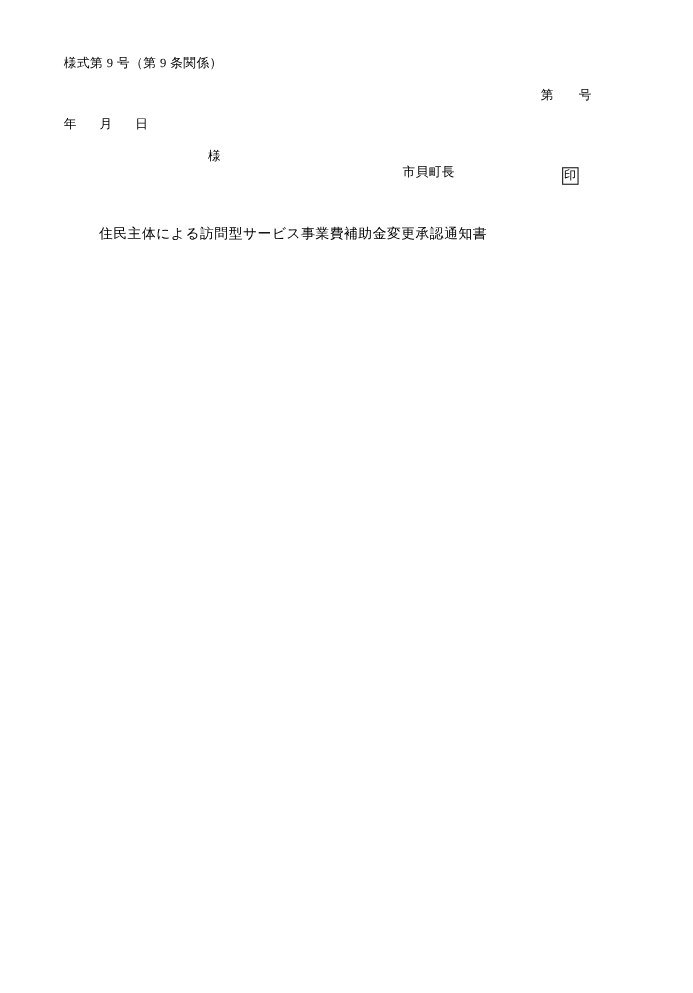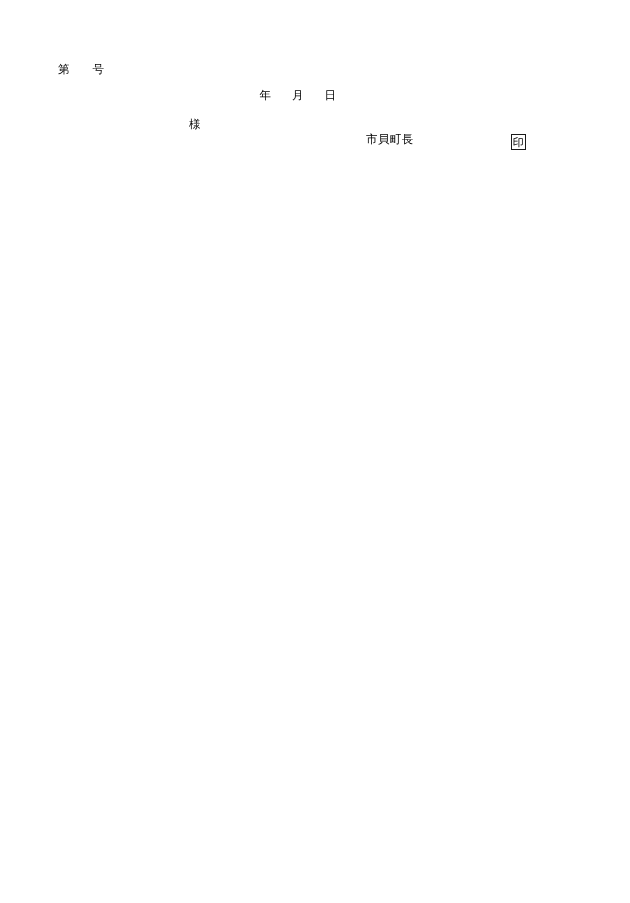--- a/index.html
+++ b/index.html
@@ -24,32 +24,32 @@
     top: 50px;
     width: 514px;
   }
   .form-no {
     font-size: 11.5px;
     letter-spacing: 0.4px;
     line-height: 1.5;
   }
   .doc-number-row {
     margin-top: 12px;
-    text-align: left;
+    text-align: right;
     padding-right: 34px;
     font-size: 11.5px;
     letter-spacing: 0.4px;
   }
   .doc-number-row .gap-sm {
     display: inline-block;
     width: 16px;
   }
   .doc-date-row {
     margin-top: 11px;
-    text-align: center;
+    text-align: left;
     padding-right: 34px;
     font-size: 11.5px;
     letter-spacing: 0.4px;
   }
   .doc-date-row .gap-sm {
     display: inline-block;
     width: 14px;
   }
   .addressee-row {
     margin-top: 14px;
@@ -99,20 +99,21 @@
     display: inline-block;
     width: 17px;
   }
 </style>
 </head>
 <body>
 
 <div class="page">
   <div class="doc-body">
 
+    <div class="form-no">様式第 9 号（第 9 条関係）</div>
 
     <div class="doc-number-row">
       <span>第</span>
       <span class="gap-sm"></span>
       <span>号</span>
     </div>
 
     <div class="doc-date-row">
       <span>年</span>
       <span class="gap-sm"></span>
@@ -123,16 +124,17 @@
 
     <div class="addressee-row">
       <span>様</span>
     </div>
 
     <div class="issuer-row">
       <span class="issuer-name">市貝町長</span>
       <span class="seal-box">印</span>
     </div>
 
+    <div class="doc-title">住民主体による訪問型サービス事業費補助金変更承認通知書</div>
 
 
   </div>
 </div>
 
 </body></html>

